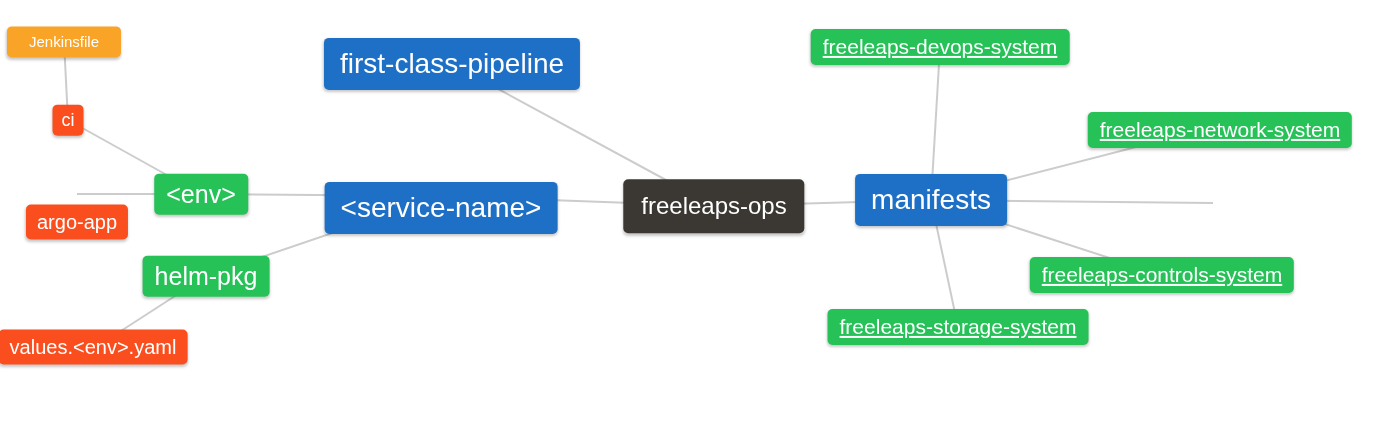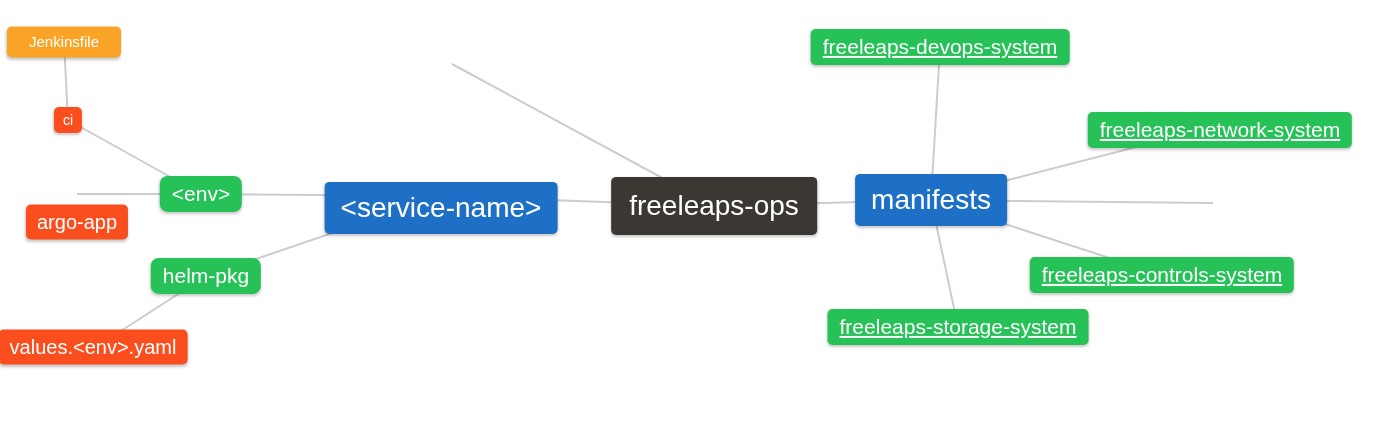--- a/index.html
+++ b/index.html
@@ -17,26 +17,26 @@
     transform:translate(-50%,-50%);
     z-index:1;
     color:#ffffff;
     border-radius:5px;
     box-shadow:0 2px 3px rgba(0,0,0,0.22);
     white-space:nowrap;
     line-height:1.15;
     cursor:pointer;
     user-select:none;
   }
-  .n-root   {background:#3B3733;font-size:28px;padding:13px 18px;text-align:center;}
+  .n-root   {background:#3B3733;font-size:24px;padding:13px 18px;text-align:center;}
   .n-blue   {background:#1E6FC6;font-size:28px;padding:10px 16px;}
-  .n-green  {background:#26C258;font-size:21px;padding:6px 12px;border-radius:8px;}
+  .n-green  {background:#26C258;font-size:25px;padding:6px 12px;}
   .n-green-sm{background:#26C258;font-size:21px;padding:6px 12px;text-decoration:underline;}
   .n-red    {background:#FB4E1E;font-size:20px;padding:6px 11px;}
-  .n-red-sm {background:#FB4E1E;font-size:14px;padding:5px 9px;}
+  .n-red-sm {background:#FB4E1E;font-size:18px;padding:5px 9px;}
   .n-orange {background:#F9A426;font-size:15px;padding:7px 22px;}
 </style>
 </head>
 <body>
 
 <div class="canvas">
 
   <svg class="edges" xmlns="http://www.w3.org/2000/svg">
     <line x1="64" y1="42" x2="68" y2="120"></line>
     <line x1="68" y1="120" x2="201" y2="194"></line>
@@ -53,20 +53,21 @@
     <line x1="931" y1="200" x2="1162" y2="275"></line>
     <line x1="931" y1="200" x2="958" y2="327"></line>
   </svg>
 
   <div class="node n-orange" style="left:64px;top:42px;">Jenkinsfile</div>
   <div class="node n-red-sm" style="left:68px;top:120px;">ci</div>
   <div class="node n-red" style="left:77px;top:194px;margin-top:28px;">argo-app</div>
   <div class="node n-green" style="left:201px;top:194px;">&lt;env&gt;</div>
   <div class="node n-green" style="left:206px;top:276px;">helm-pkg</div>
   <div class="node n-red" style="left:93px;top:347px;">values.&lt;env&gt;.yaml</div>
+  <div class="node n-blue" style="left:452px;top:64px;">first-class-pipeline</div>
   <div class="node n-blue" style="left:441px;top:208px;">&lt;service-name&gt;</div>
   <div class="node n-root" style="left:714px;top:206px;">freeleaps-ops</div>
   <div class="node n-blue" style="left:931px;top:200px;">manifests</div>
   <div class="node n-green-sm" style="left:940px;top:47px;">freeleaps-devops-system</div>
   <div class="node n-green-sm" style="left:1202px;top:130px;margin-left:18px;">freeleaps-network-system</div>
   <div class="node n-green-sm" style="left:1162px;top:275px;padding-left:12px;">freeleaps-controls-system</div>
   <div class="node n-green-sm" style="left:958px;top:327px;">freeleaps-storage-system</div>
 
 </div>
 

